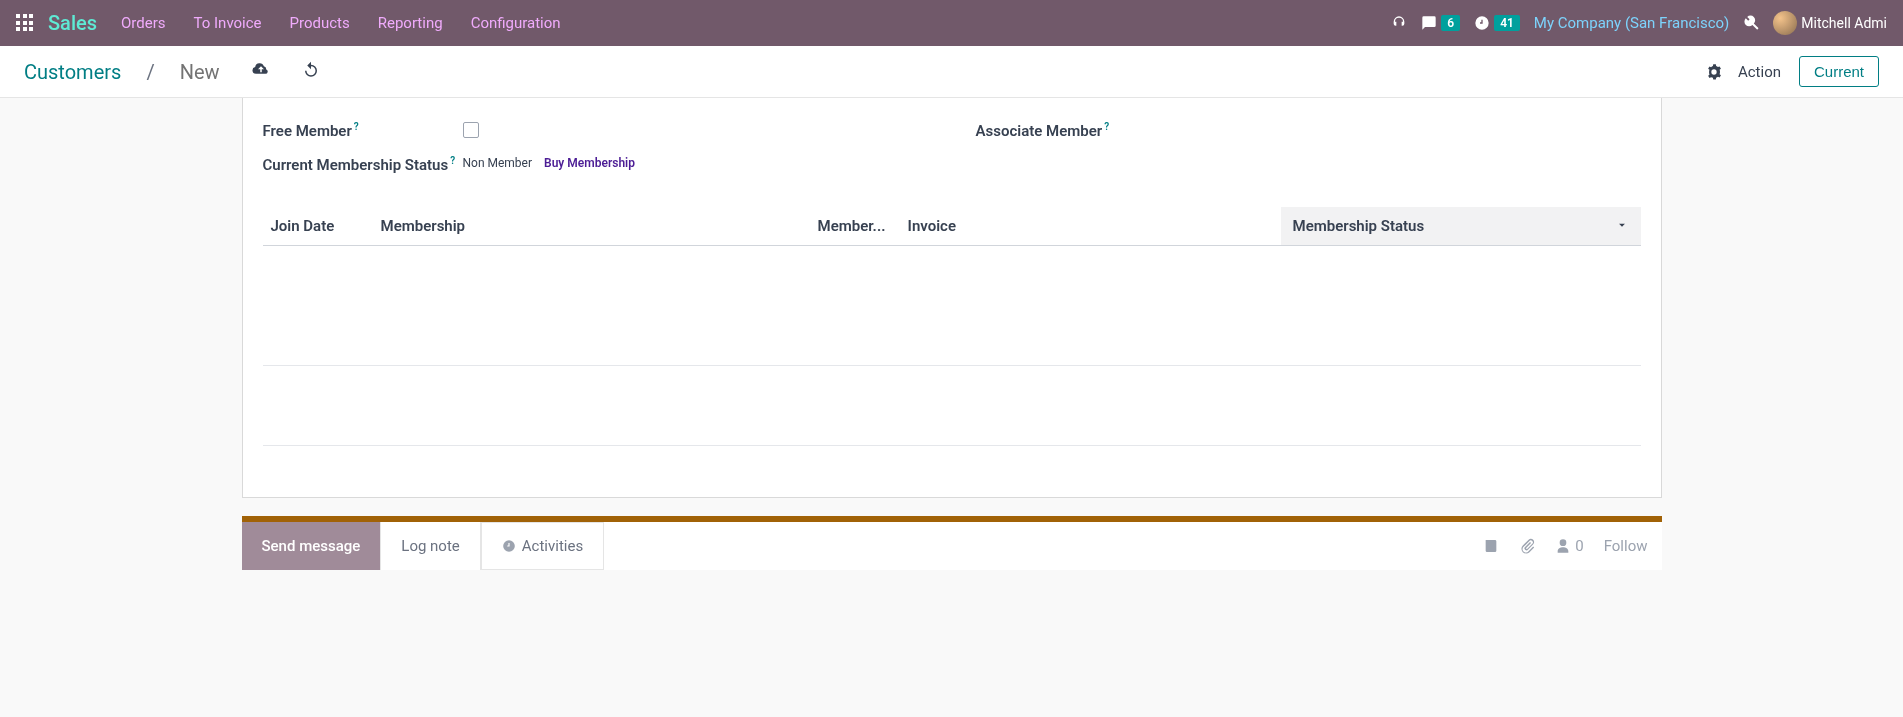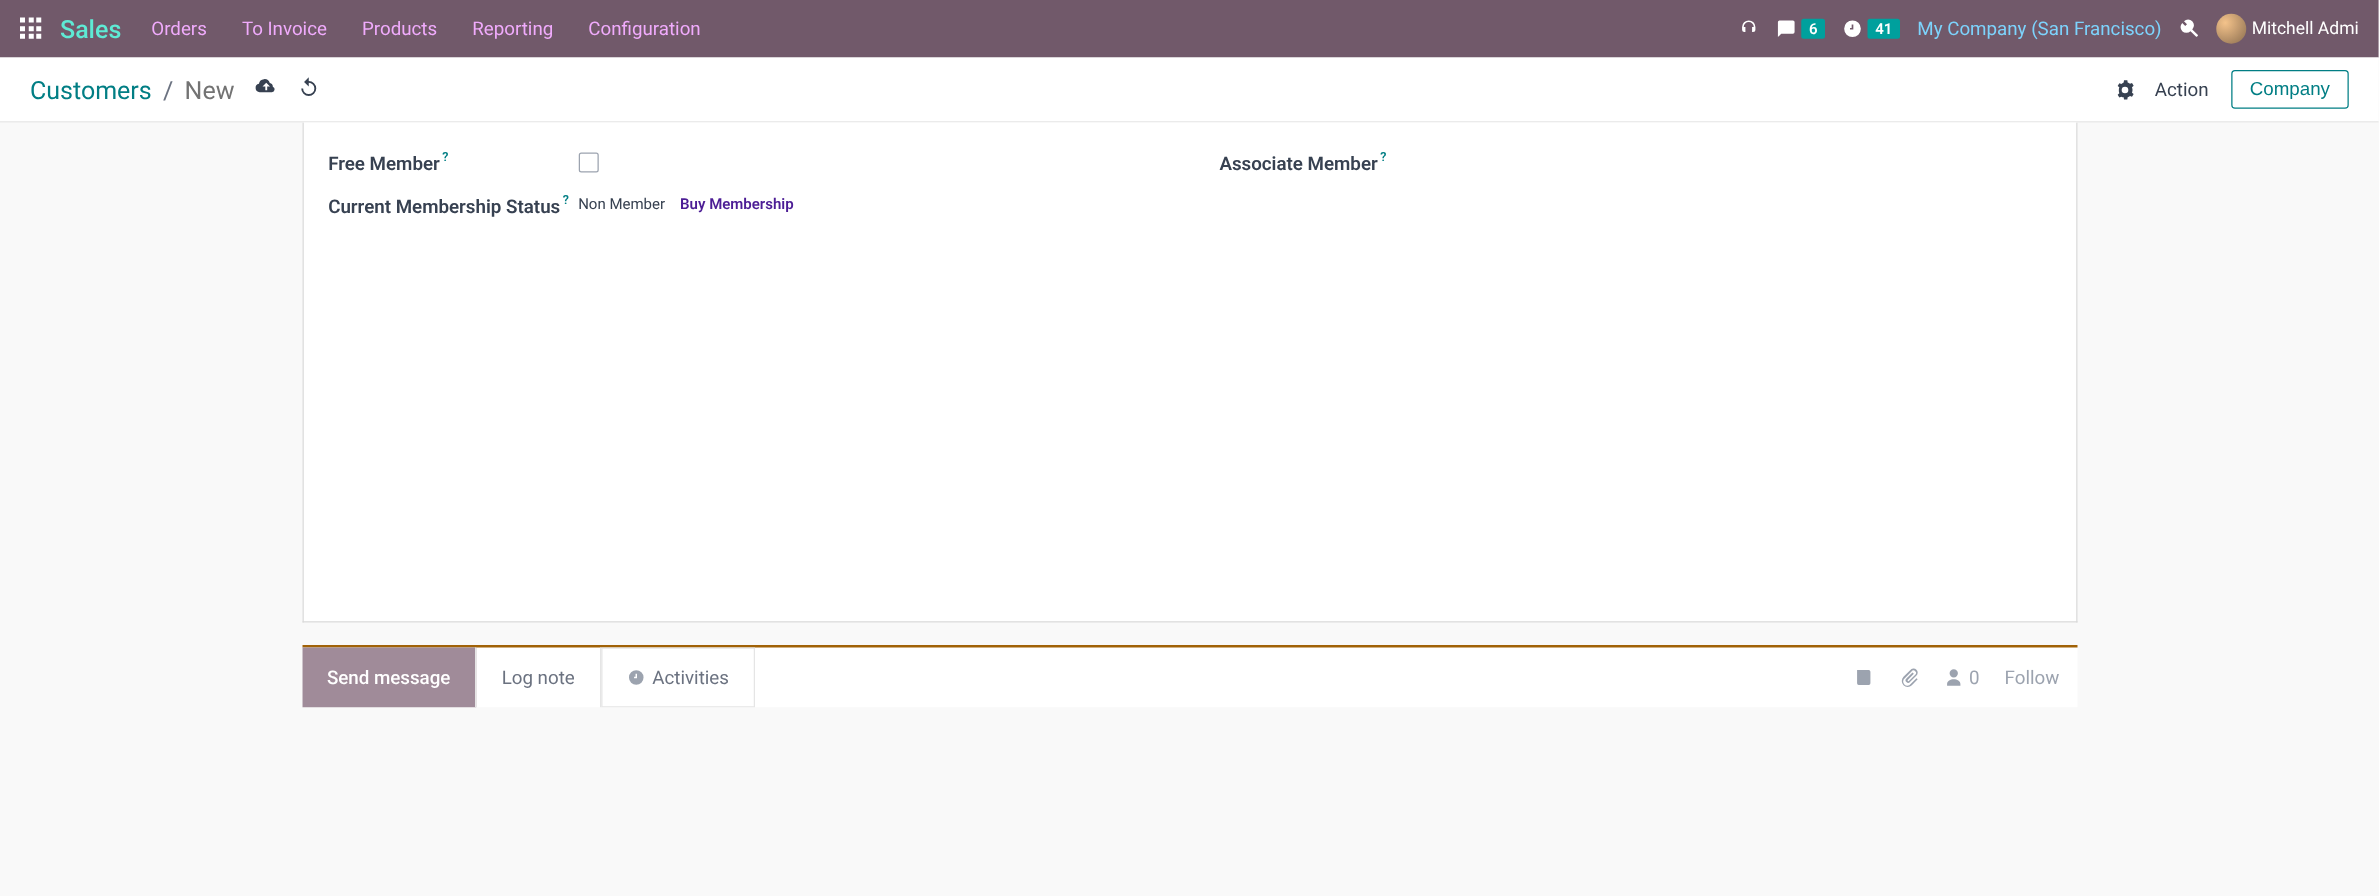--- a/index.html
+++ b/index.html
@@ -14,21 +14,21 @@
 .topbar .spacer { flex: 1; }
 .topbar .tray { display: flex; align-items: center; gap: 14px; }
 .topbar .tray-item { display: flex; align-items: center; gap: 4px; cursor: pointer; color: #fff; font-size: 14px; }
 .topbar .badge { background: #00a09d; color: #fff; font-size: 12px; padding: 1px 6px; border-radius: 2px; font-weight: 600; }
 .topbar .company { font-size: 15px; color: #7dd3fc; }
 .topbar .avatar { width: 24px; height: 24px; border-radius: 50%; background: radial-gradient(circle at 30% 30%, #f4c38b, #8a6d4f); display: inline-block; }
 .topbar svg { fill: #fff; }
 
 
 .controlbar { background: #fff; border-bottom: 1px solid #e5e5e5; padding: 10px 24px; display: flex; align-items: center; }
-.breadcrumb { font-size: 20px; display: flex; align-items: center; gap: 9px; }
+.breadcrumb { font-size: 20px; display: flex; align-items: center; gap: 25px; }
 .breadcrumb .link { color: #017e84; cursor: pointer; }
 .breadcrumb .sep { color: #6b7280; }
 .breadcrumb .current { color: #737373; }
 .breadcrumb .icon { color: #374151; cursor: pointer; margin-left: 6px; }
 .controlbar .spacer { flex: 1; }
 .controlbar .action-btn { display: flex; align-items: center; gap: 16px; font-size: 15px; color: #374151; cursor: pointer; margin-right: 18px; }
 .create-btn { border: 1px solid #017e84; color: #017e84; background: #fff; padding: 6px 14px; font-size: 15px; border-radius: 3px; cursor: pointer; }
 
 
 .sheet-wrap { padding: 0 0 0 0; }
@@ -50,21 +50,21 @@
 .col-membership { flex: 1.5; }
 .col-member { width: 90px; }
 .col-invoice { flex: 1.3; }
 .col-status { width: 360px; background: #f2f2f3; display: flex; align-items: center; justify-content: space-between; padding: 0 12px; align-self: stretch; margin: -10px 0; }
 .col-status .chev { font-size: 14px; }
 .table-row { display: flex; height: 40px; border-bottom: 1px solid #e5e7eb; align-items: center; }
 .table-row.empty { border-bottom: 1px solid #e5e7eb; }
 .table-row.noborder { border-bottom: none; }
 
 
-.chatter { background: #fff; border-top: 2px solid #a16207; margin: 18px auto 0; width: calc(100% - 160px); max-width: 1420px; display: flex; align-items: center; padding: 0; }
+.chatter { background: #fff; border-top: 6px solid #a16207; margin: 18px auto 0; width: calc(100% - 160px); max-width: 1420px; display: flex; align-items: center; padding: 0; }
 .chatter-tabs { display: flex; }
 .chatter-tab { padding: 14px 20px; font-size: 15px; cursor: pointer; border-right: 1px solid #e5e5e5; display: flex; align-items: center; gap: 6px; color: #6b7280; }
 .chatter-tab.primary { background: #a08b99; color: #fff; font-weight: 500; }
 .chatter-tab.bordered { border: 1px solid #e5e5e5; }
 .chatter .spacer { flex: 1; }
 .chatter .tools { display: flex; align-items: center; gap: 20px; padding-right: 14px; color: #9ca3af; }
 .chatter .tools .tool { cursor: pointer; display: flex; align-items: center; gap: 4px; font-size: 15px; }
 
 .icon-svg { width: 16px; height: 16px; }
 </style>
@@ -137,21 +137,21 @@
         </svg>
     </span>
   </div>
   <div class="spacer"></div>
   <div class="action-btn">
     <svg width="16" height="16" viewBox="0 0 24 24" fill="#374151">
         <path d="M12 8a4 4 0 100 8 4 4 0 000-8zm9 4a9 9 0 01-.6 3.2l2 1.6-2 3.4-2.4-1a9 9 0 01-2.8 1.6l-.4 2.6h-4l-.4-2.6A9 9 0 017.6 20l-2.4 1-2-3.4 2-1.6A9 9 0 014.6 12a9 9 0 01.6-3.2l-2-1.6 2-3.4 2.4 1A9 9 0 0110.4 3l.4-2.6h4l.4 2.6a9 9 0 012.8 1.6l2.4-1 2 3.4-2 1.6A9 9 0 0121 12z"></path>
       </svg>
     <span>Action</span>
   </div>
-  <button class="create-btn">Company</button>
+  <button class="create-btn">Current</button>
 </div>
 
 <div class="sheet-wrap">
   <div class="sheet">
 
     <div class="form-grid">
 
       <div>
         <div class="form-row">
           <div class="label">
@@ -178,20 +178,41 @@
         <div class="form-row">
           <div class="label">
             <span>Associate Member</span>
             <span class="q">?</span>
           </div>
           <div class="value"></div>
         </div>
       </div>
     </div>
 
+    <div class="table">
+      <div class="table-header">
+        <div class="th col-join">Join Date</div>
+        <div class="th col-membership">Membership</div>
+        <div class="th col-member">Member...</div>
+        <div class="th col-invoice">Invoice</div>
+        <div class="th col-status">
+          <span>Membership Status</span>
+          <span class="chev">
+            <svg width="14" height="14" viewBox="0 0 24 24" fill="#374151">
+                <path d="M7 10l5 5 5-5z"></path>
+              </svg>
+          </span>
+        </div>
+      </div>
+      <div class="table-row noborder"></div>
+      <div class="table-row noborder"></div>
+      <div class="table-row empty"></div>
+      <div class="table-row noborder"></div>
+      <div class="table-row empty"></div>
+    </div>
 
   </div>
 </div>
 
 <div class="chatter">
   <div class="chatter-tabs">
     <div class="chatter-tab primary">Send message</div>
     <div class="chatter-tab">Log note</div>
     <div class="chatter-tab bordered">
       <svg width="14" height="14" viewBox="0 0 24 24" fill="#9ca3af">

